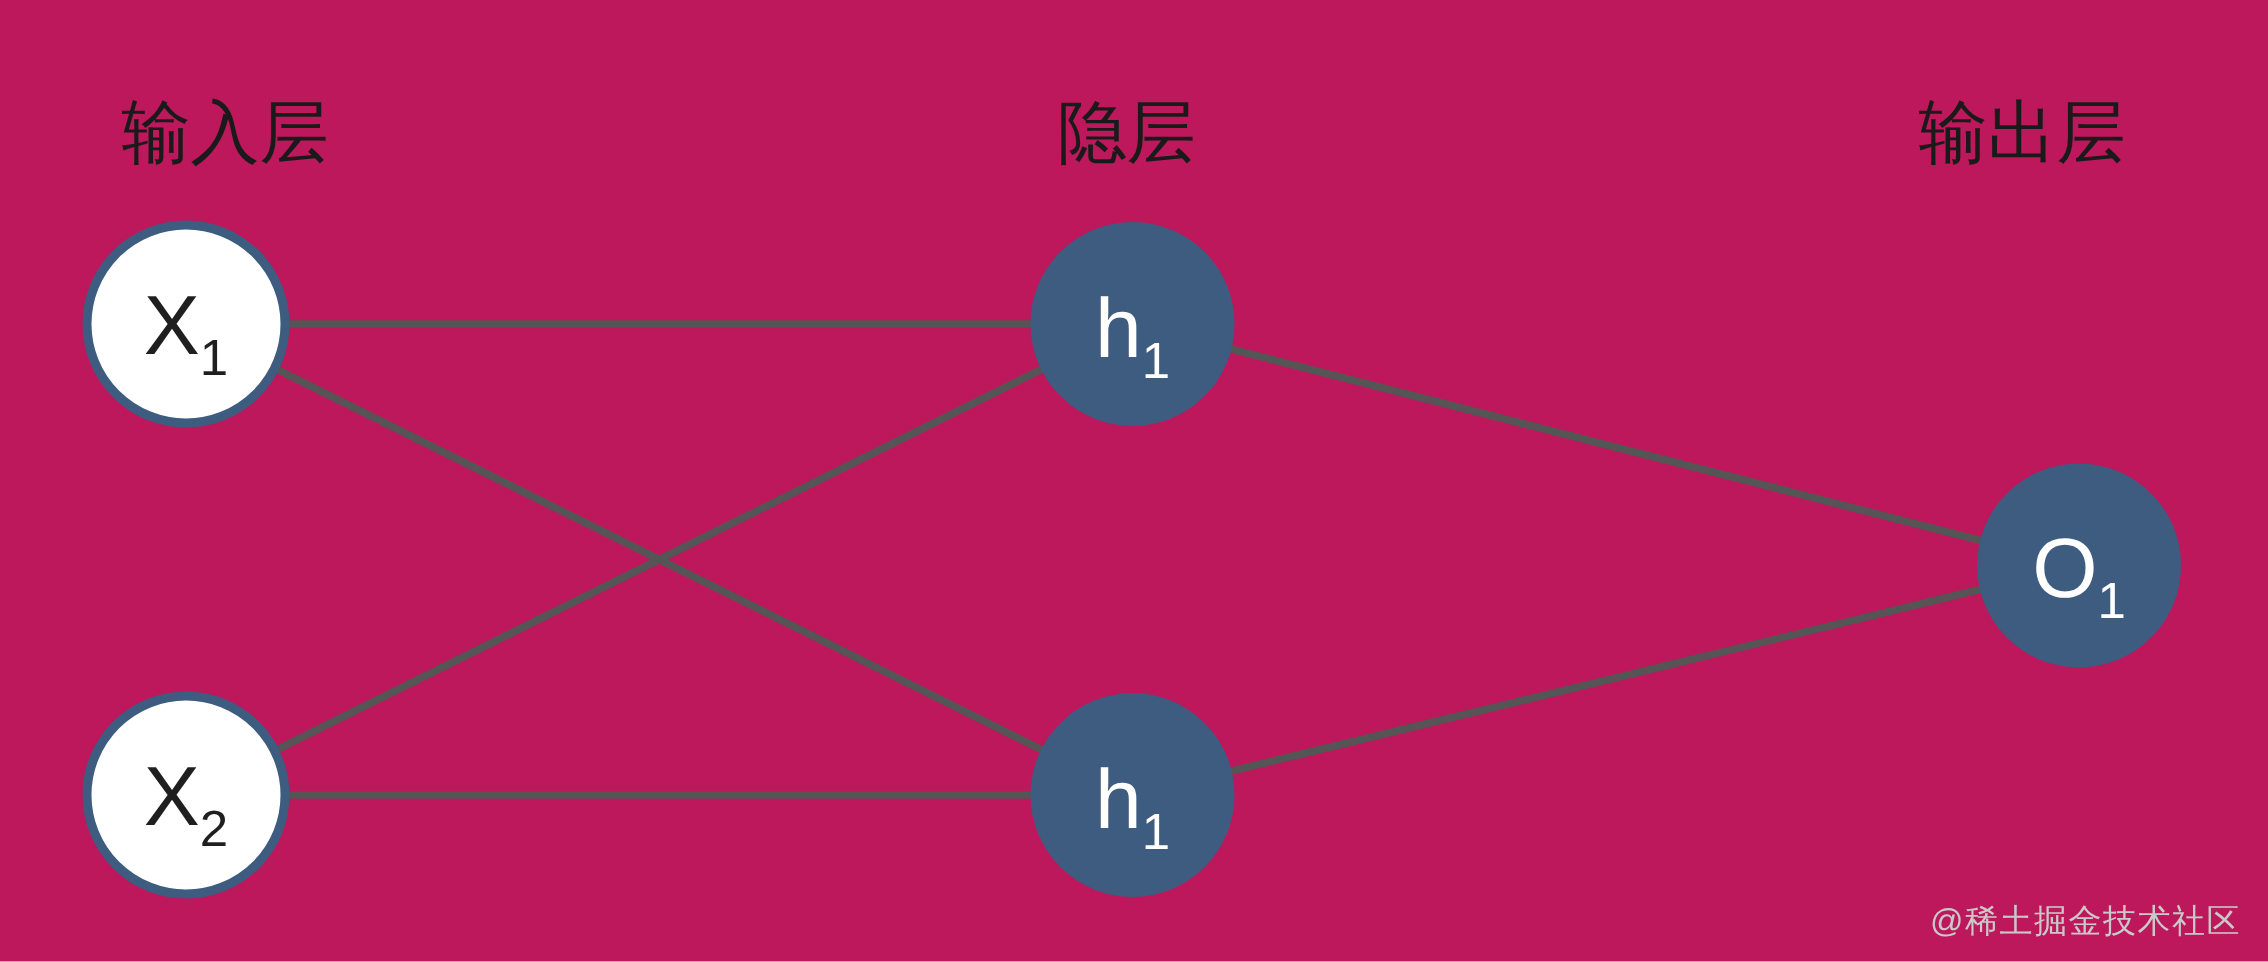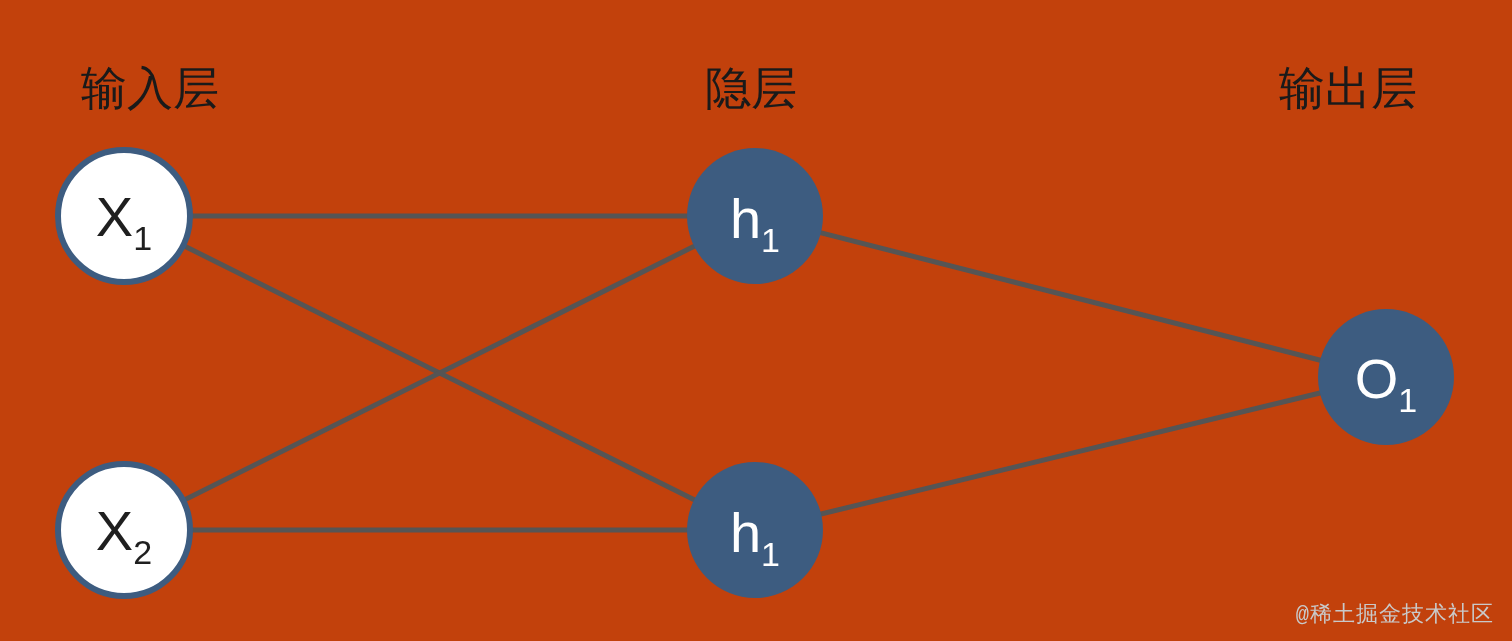--- a/index.html
+++ b/index.html
@@ -5,21 +5,21 @@
   html, body {
     margin: 0;
     padding: 0;
     background: #ffffff;
     font-family: "Liberation Sans", "DejaVu Sans", sans-serif;
   }
   .canvas {
     position: relative;
     width: 1512px;
     height: 641px;
-    background: #c2410c;
+    background: #be185d;
     overflow: hidden;
   }
   svg { display: block; }
   .layer-heading {
     fill: #1a1a1a;
     font-size: 46px;
     font-weight: 500;
     text-anchor: middle;
     font-family: "Liberation Sans", "DejaVu Sans", sans-serif;
   }
@@ -51,21 +51,20 @@
   }
   .sub { font-size: 34px; }
   .watermark {
     position: absolute;
     right: 18px;
     bottom: 12px;
     font-size: 22px;
     color: #c9c9c9;
     letter-spacing: 1px;
     user-select: none;
-    font-family: Liberation Mono, monospace;
   }
 </style>
 </head>
 <body>
 
 <div class="canvas">
   <svg width="1512" height="641" viewBox="0 0 1512 641">
 
     <text class="layer-heading" x="150" y="104">输入层</text>
     <text class="layer-heading" x="751" y="104">隐层</text>

